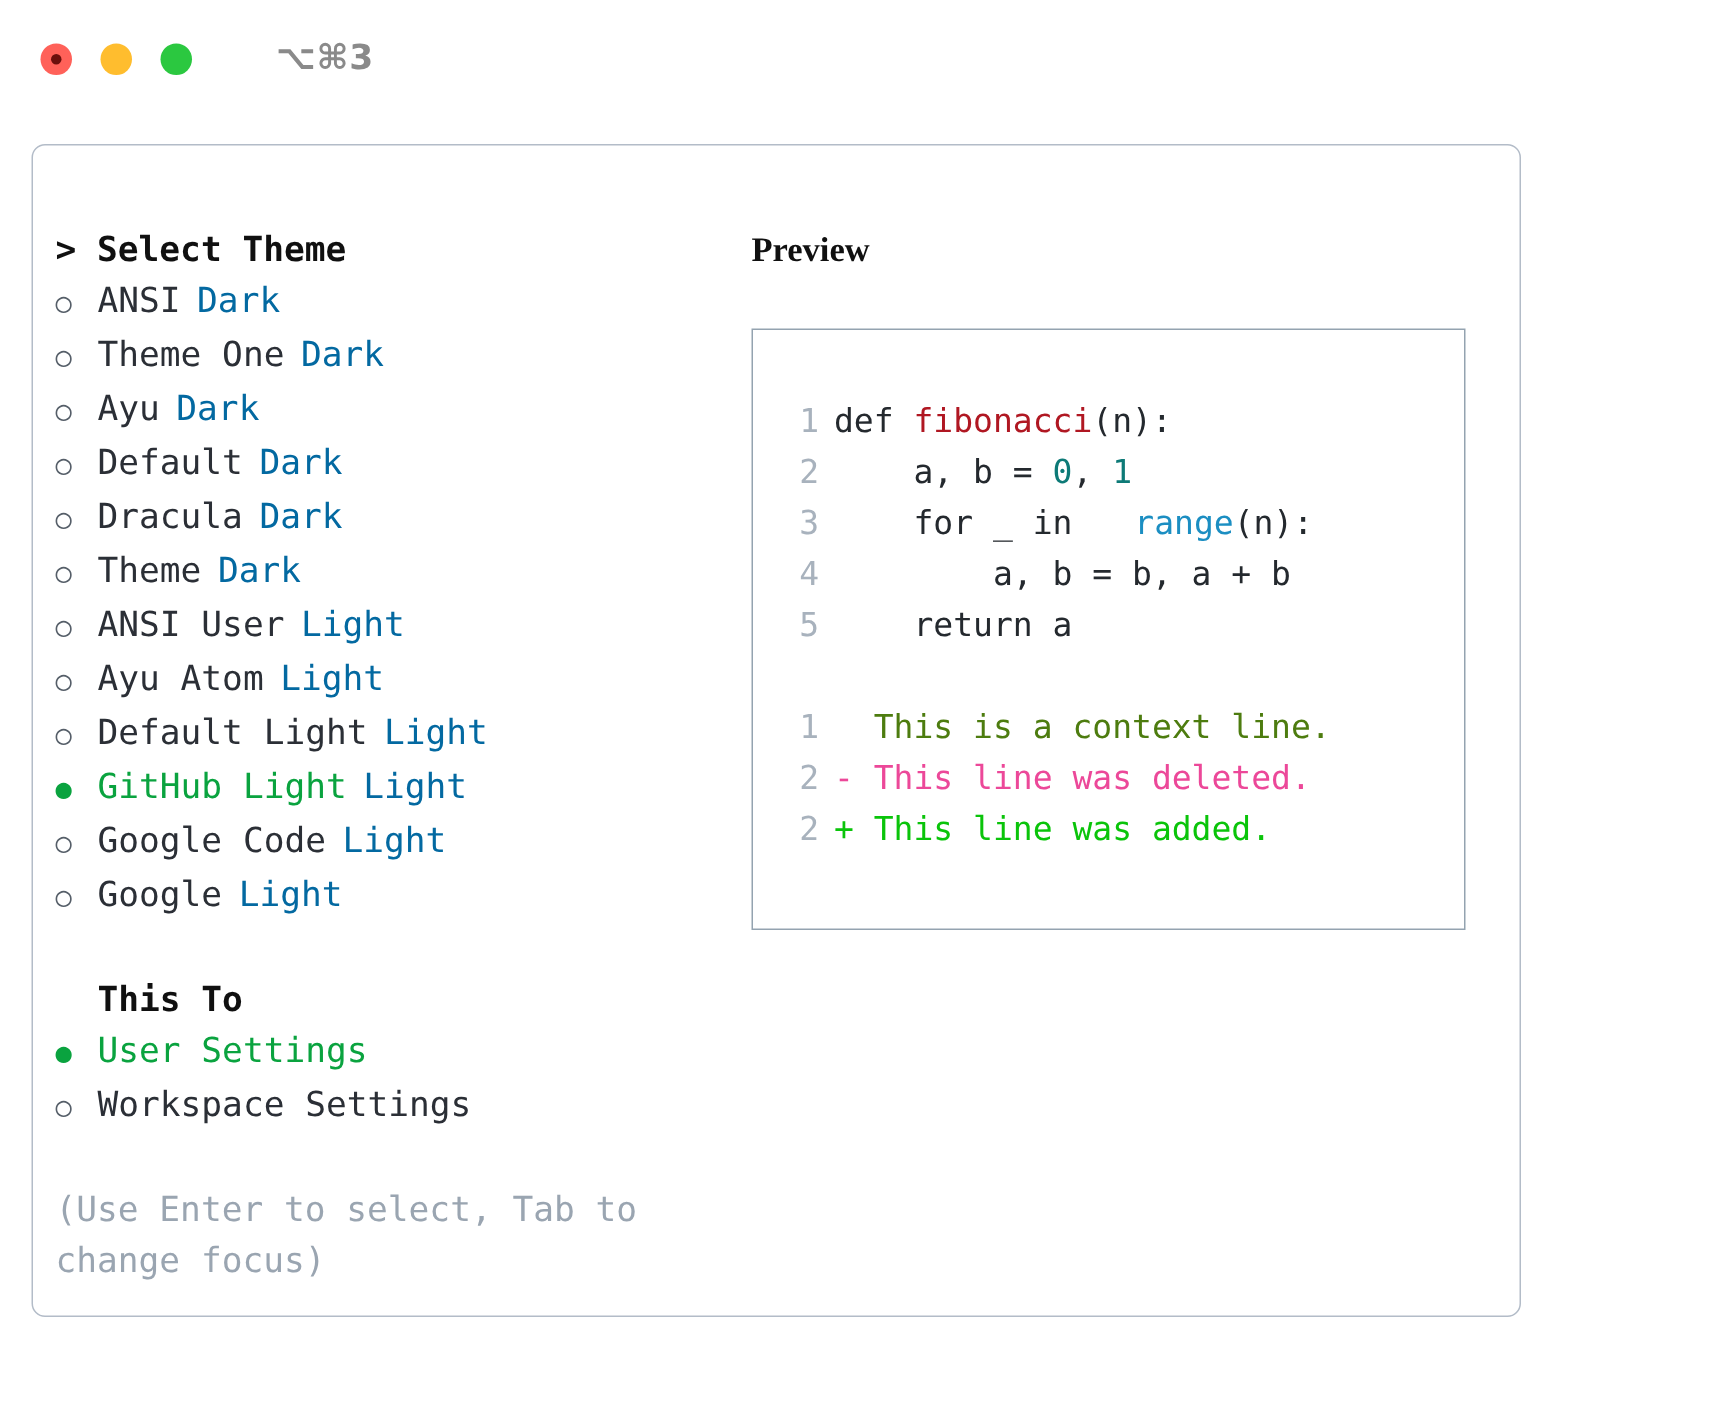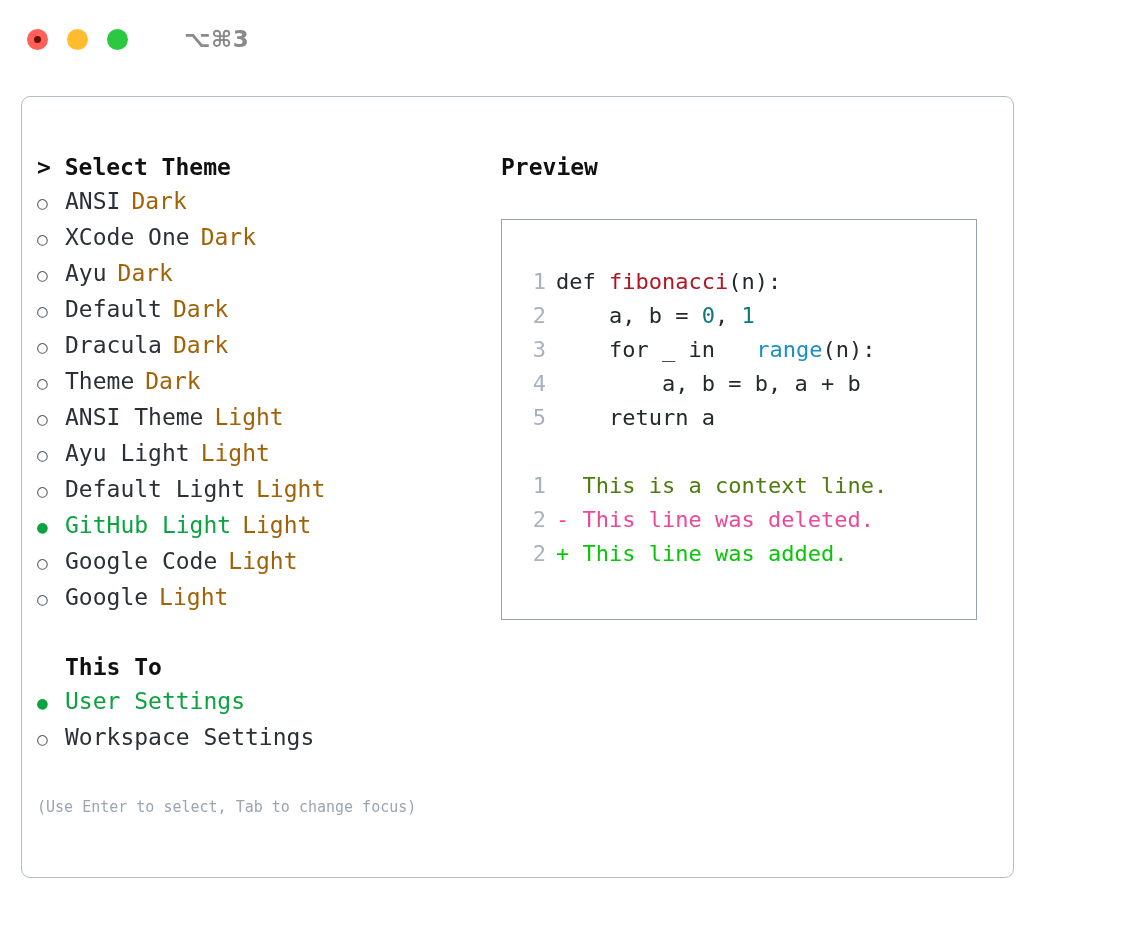--- a/index.html
+++ b/index.html
@@ -116,47 +116,48 @@
     width: 28px;
     flex: 0 0 28px;
     font-size: 18px;
     color: #555e68;
     line-height: 34px;
   }
   .opt-row.selected .bullet { color: #0aa33f; }
   .opt-label { color: #2b2f36; }
   .opt-row.selected .opt-label { color: #0aa33f; }
   .opt-tag {
-    color: #a16207;
+    color: #0369a1;
     padding-left: 11px;
   }
 
   .spacer-sm { height: 34px; }
   .spacer-md { height: 34px; }
 
   .hint {
-    font-size: 15px;
+    font-size: 23px;
     color: #9aa5b1;
     line-height: 34px;
     width: 420px;
     white-space: normal;
   }
 
   
   .right-col {
     position: absolute;
     left: 479px;
     top: 53px;
     width: 490px;
   }
   .preview-title {
     font-size: 23px;
     font-weight: bold;
     color: #101010;
     line-height: 34px;
+    font-family: Liberation Serif, serif;
   }
   .preview-box {
     margin-top: 35px;
     width: 476px;
     height: 401px;
     border: 1.6px solid #94a3b0;
     box-sizing: border-box;
     padding: 45px 0 0 18px;
   }
 
@@ -197,27 +198,27 @@
     <div class="shortcut">⌥⌘3</div>
   </div>
 
   <div class="panel">
     <div class="columns">
 
       <div class="left-col">
         <div class="section-header">&gt; Select Theme</div>
         <div id="theme-list">
             <div class="opt-row"><span class="bullet">○</span><span class="opt-label">ANSI</span><span class="opt-tag">Dark</span></div>
-            <div class="opt-row"><span class="bullet">○</span><span class="opt-label">XCode One</span><span class="opt-tag">Dark</span></div>
+            <div class="opt-row"><span class="bullet">○</span><span class="opt-label">Theme One</span><span class="opt-tag">Dark</span></div>
             <div class="opt-row"><span class="bullet">○</span><span class="opt-label">Ayu</span><span class="opt-tag">Dark</span></div>
             <div class="opt-row"><span class="bullet">○</span><span class="opt-label">Default</span><span class="opt-tag">Dark</span></div>
             <div class="opt-row"><span class="bullet">○</span><span class="opt-label">Dracula</span><span class="opt-tag">Dark</span></div>
             <div class="opt-row"><span class="bullet">○</span><span class="opt-label">Theme</span><span class="opt-tag">Dark</span></div>
-            <div class="opt-row"><span class="bullet">○</span><span class="opt-label">ANSI Theme</span><span class="opt-tag">Light</span></div>
-            <div class="opt-row"><span class="bullet">○</span><span class="opt-label">Ayu Light</span><span class="opt-tag">Light</span></div>
+            <div class="opt-row"><span class="bullet">○</span><span class="opt-label">ANSI User</span><span class="opt-tag">Light</span></div>
+            <div class="opt-row"><span class="bullet">○</span><span class="opt-label">Ayu Atom</span><span class="opt-tag">Light</span></div>
             <div class="opt-row"><span class="bullet">○</span><span class="opt-label">Default Light</span><span class="opt-tag">Light</span></div>
             <div class="opt-row selected"><span class="bullet">●</span><span class="opt-label">GitHub Light</span><span class="opt-tag">Light</span></div>
             <div class="opt-row"><span class="bullet">○</span><span class="opt-label">Google Code</span><span class="opt-tag">Light</span></div>
             <div class="opt-row"><span class="bullet">○</span><span class="opt-label">Google</span><span class="opt-tag">Light</span></div>
           </div>
 
         <div class="spacer-sm"></div>
 
         <div class="section-header indent">This To</div>
         <div id="apply-list">

